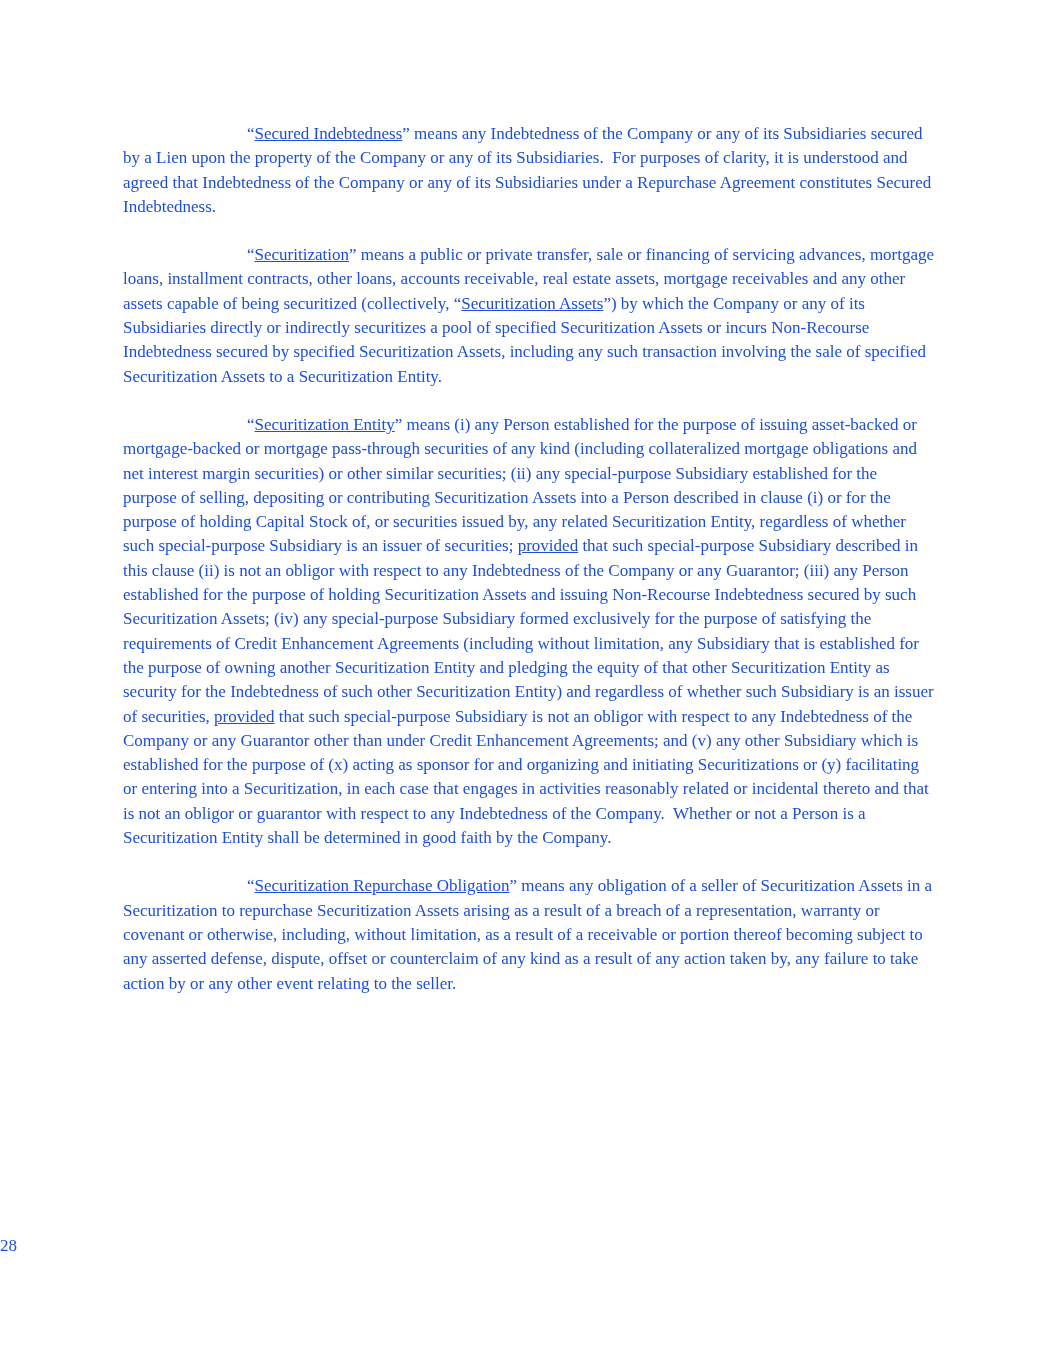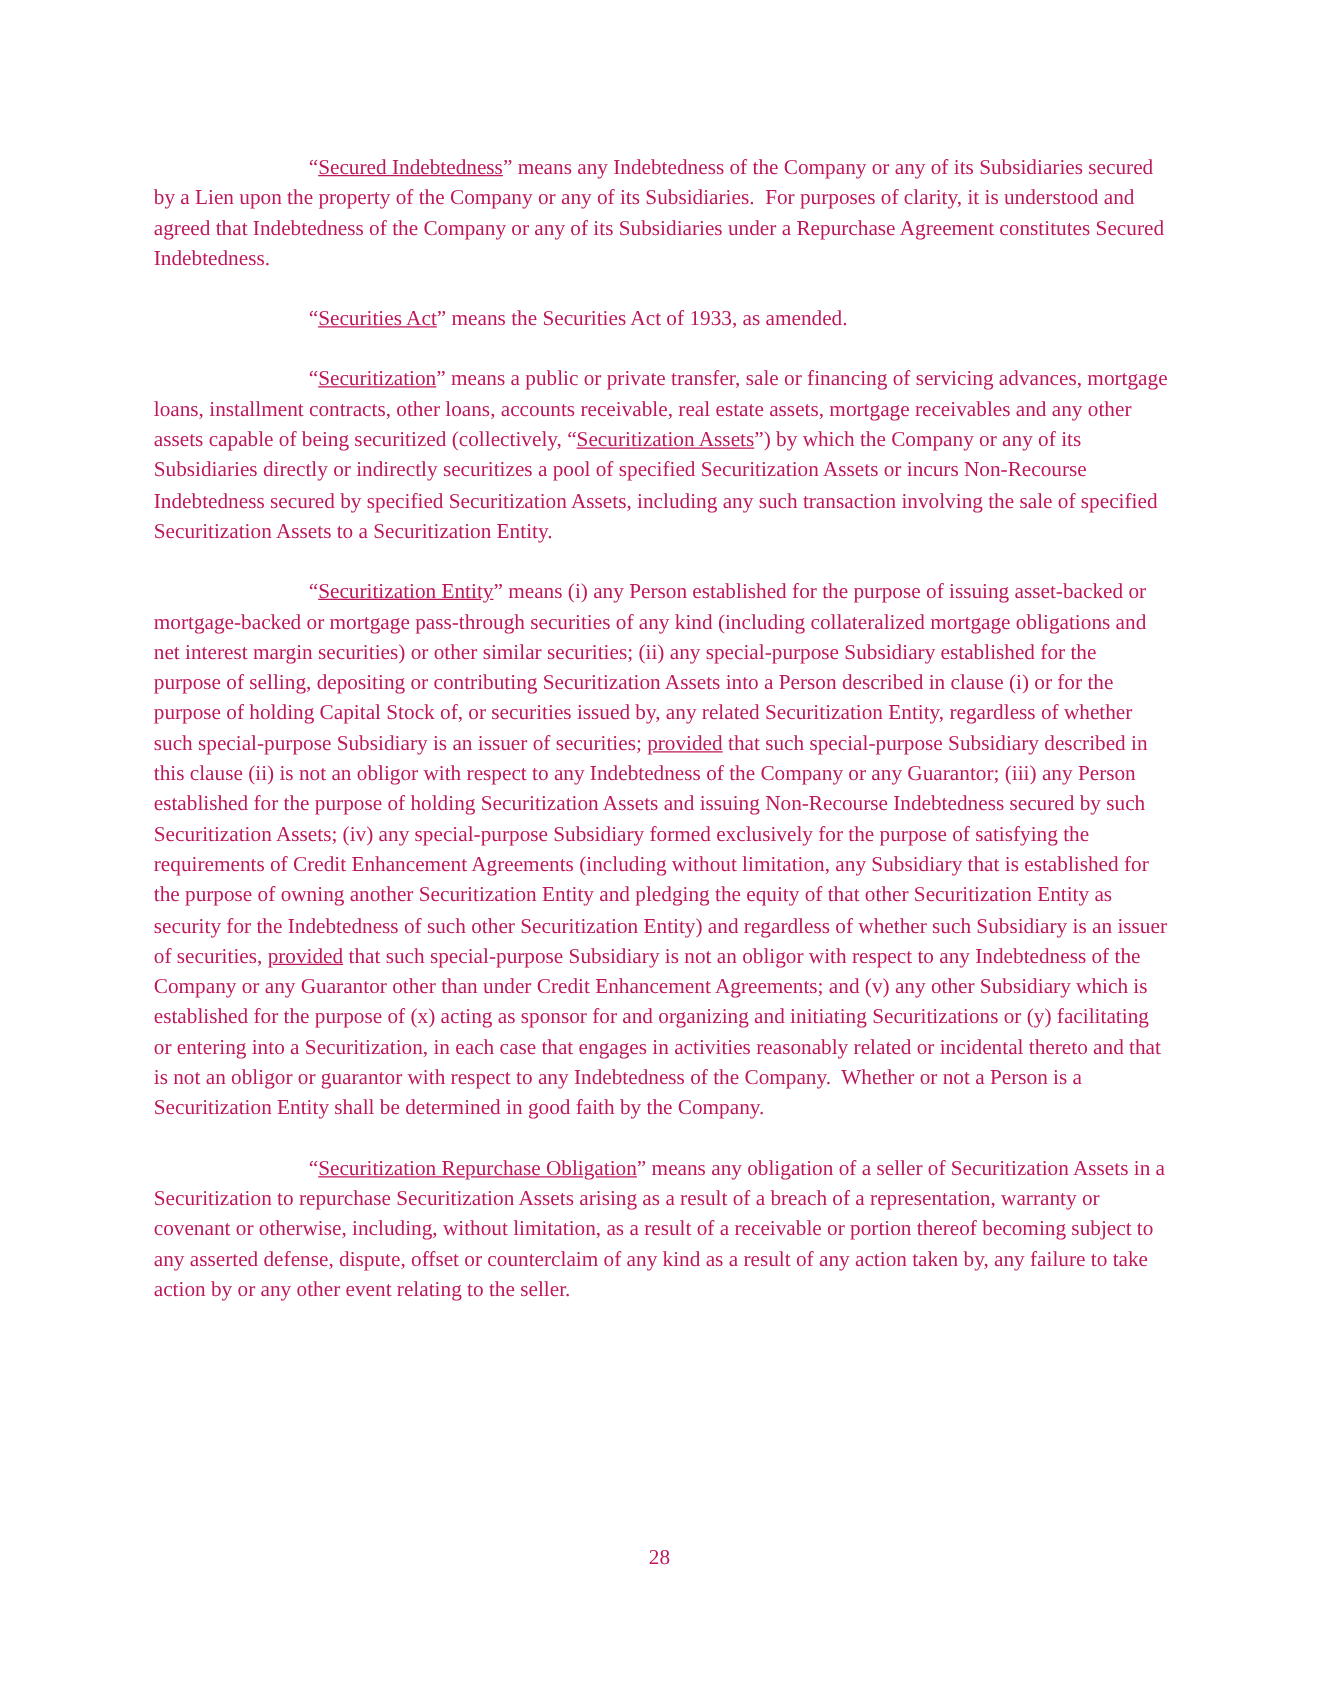--- a/index.html
+++ b/index.html
@@ -5,21 +5,21 @@
   html, body {
     margin: 0;
     padding: 0;
     background: #ffffff;
   }
   .page {
     position: relative;
     width: 1055px;
     height: 1365px;
     background: #ffffff;
-    color: #be185d;
+    color: #1d4ed8;
     font-family: "Liberation Serif", "DejaVu Serif", serif;
     overflow: hidden;
   }
   .content {
     position: absolute;
     top: 122px;
     left: 123px;
     width: 812px;
   }
   .para {
@@ -31,29 +31,27 @@
     white-space: pre-wrap;
   }
   .underline {
     text-decoration: underline;
   }
   .page-number {
     position: absolute;
     top: 1236px;
     left: 0;
     width: 100%;
-    text-align: center;
     font-size: 17px;
   }
 </style>
 </head>
 <body>
 
 <div class="page">
   <div class="content" id="paragraphs">
       <p class="para"><span>“</span><span class="underline">Secured Indebtedness</span><span>” means any Indebtedness of the Company or any of its Subsidiaries secured by a Lien upon the property of the Company or any of its Subsidiaries.  For purposes of clarity, it is understood and agreed that Indebtedness of the Company or any of its Subsidiaries under a Repurchase Agreement constitutes Secured Indebtedness.</span></p>
-      <p class="para"><span>“</span><span class="underline">Securities Act</span><span>” means the Securities Act of 1933, as amended.</span></p>
       <p class="para"><span>“</span><span class="underline">Securitization</span><span>” means a public or private transfer, sale or financing of servicing advances, mortgage loans, installment contracts, other loans, accounts receivable, real estate assets, mortgage receivables and any other assets capable of being securitized (collectively, “</span><span class="underline">Securitization Assets</span><span>”) by which the Company or any of its Subsidiaries directly or indirectly securitizes a pool of specified Securitization Assets or incurs Non-Recourse Indebtedness secured by specified Securitization Assets, including any such transaction involving the sale of specified Securitization Assets to a Securitization Entity.</span></p>
       <p class="para"><span>“</span><span class="underline">Securitization Entity</span><span>” means (i) any Person established for the purpose of issuing asset-backed or mortgage-backed or mortgage pass-through securities of any kind (including collateralized mortgage obligations and net interest margin securities) or other similar securities; (ii) any special-purpose Subsidiary established for the purpose of selling, depositing or contributing Securitization Assets into a Person described in clause (i) or for the purpose of holding Capital Stock of, or securities issued by, any related Securitization Entity, regardless of whether such special-purpose Subsidiary is an issuer of securities; </span><span class="underline">provided</span><span> that such special-purpose Subsidiary described in this clause (ii) is not an obligor with respect to any Indebtedness of the Company or any Guarantor; (iii) any Person established for the purpose of holding Securitization Assets and issuing Non-Recourse Indebtedness secured by such Securitization Assets; (iv) any special-purpose Subsidiary formed exclusively for the purpose of satisfying the requirements of Credit Enhancement Agreements (including without limitation, any Subsidiary that is established for the purpose of owning another Securitization Entity and pledging the equity of that other Securitization Entity as security for the Indebtedness of such other Securitization Entity) and regardless of whether such Subsidiary is an issuer of securities, </span><span class="underline">provided</span><span> that such special-purpose Subsidiary is not an obligor with respect to any Indebtedness of the Company or any Guarantor other than under Credit Enhancement Agreements; and (v) any other Subsidiary which is established for the purpose of (x) acting as sponsor for and organizing and initiating Securitizations or (y) facilitating or entering into a Securitization, in each case that engages in activities reasonably related or incidental thereto and that is not an obligor or guarantor with respect to any Indebtedness of the Company.  Whether or not a Person is a Securitization Entity shall be determined in good faith by the Company.</span></p>
       <p class="para"><span>“</span><span class="underline">Securitization Repurchase Obligation</span><span>” means any obligation of a seller of Securitization Assets in a Securitization to repurchase Securitization Assets arising as a result of a breach of a representation, warranty or covenant or otherwise, including, without limitation, as a result of a receivable or portion thereof becoming subject to any asserted defense, dispute, offset or counterclaim of any kind as a result of any action taken by, any failure to take action by or any other event relating to the seller.</span></p>
     </div>
   <div class="page-number">28</div>
 </div>
 
 </body></html>

